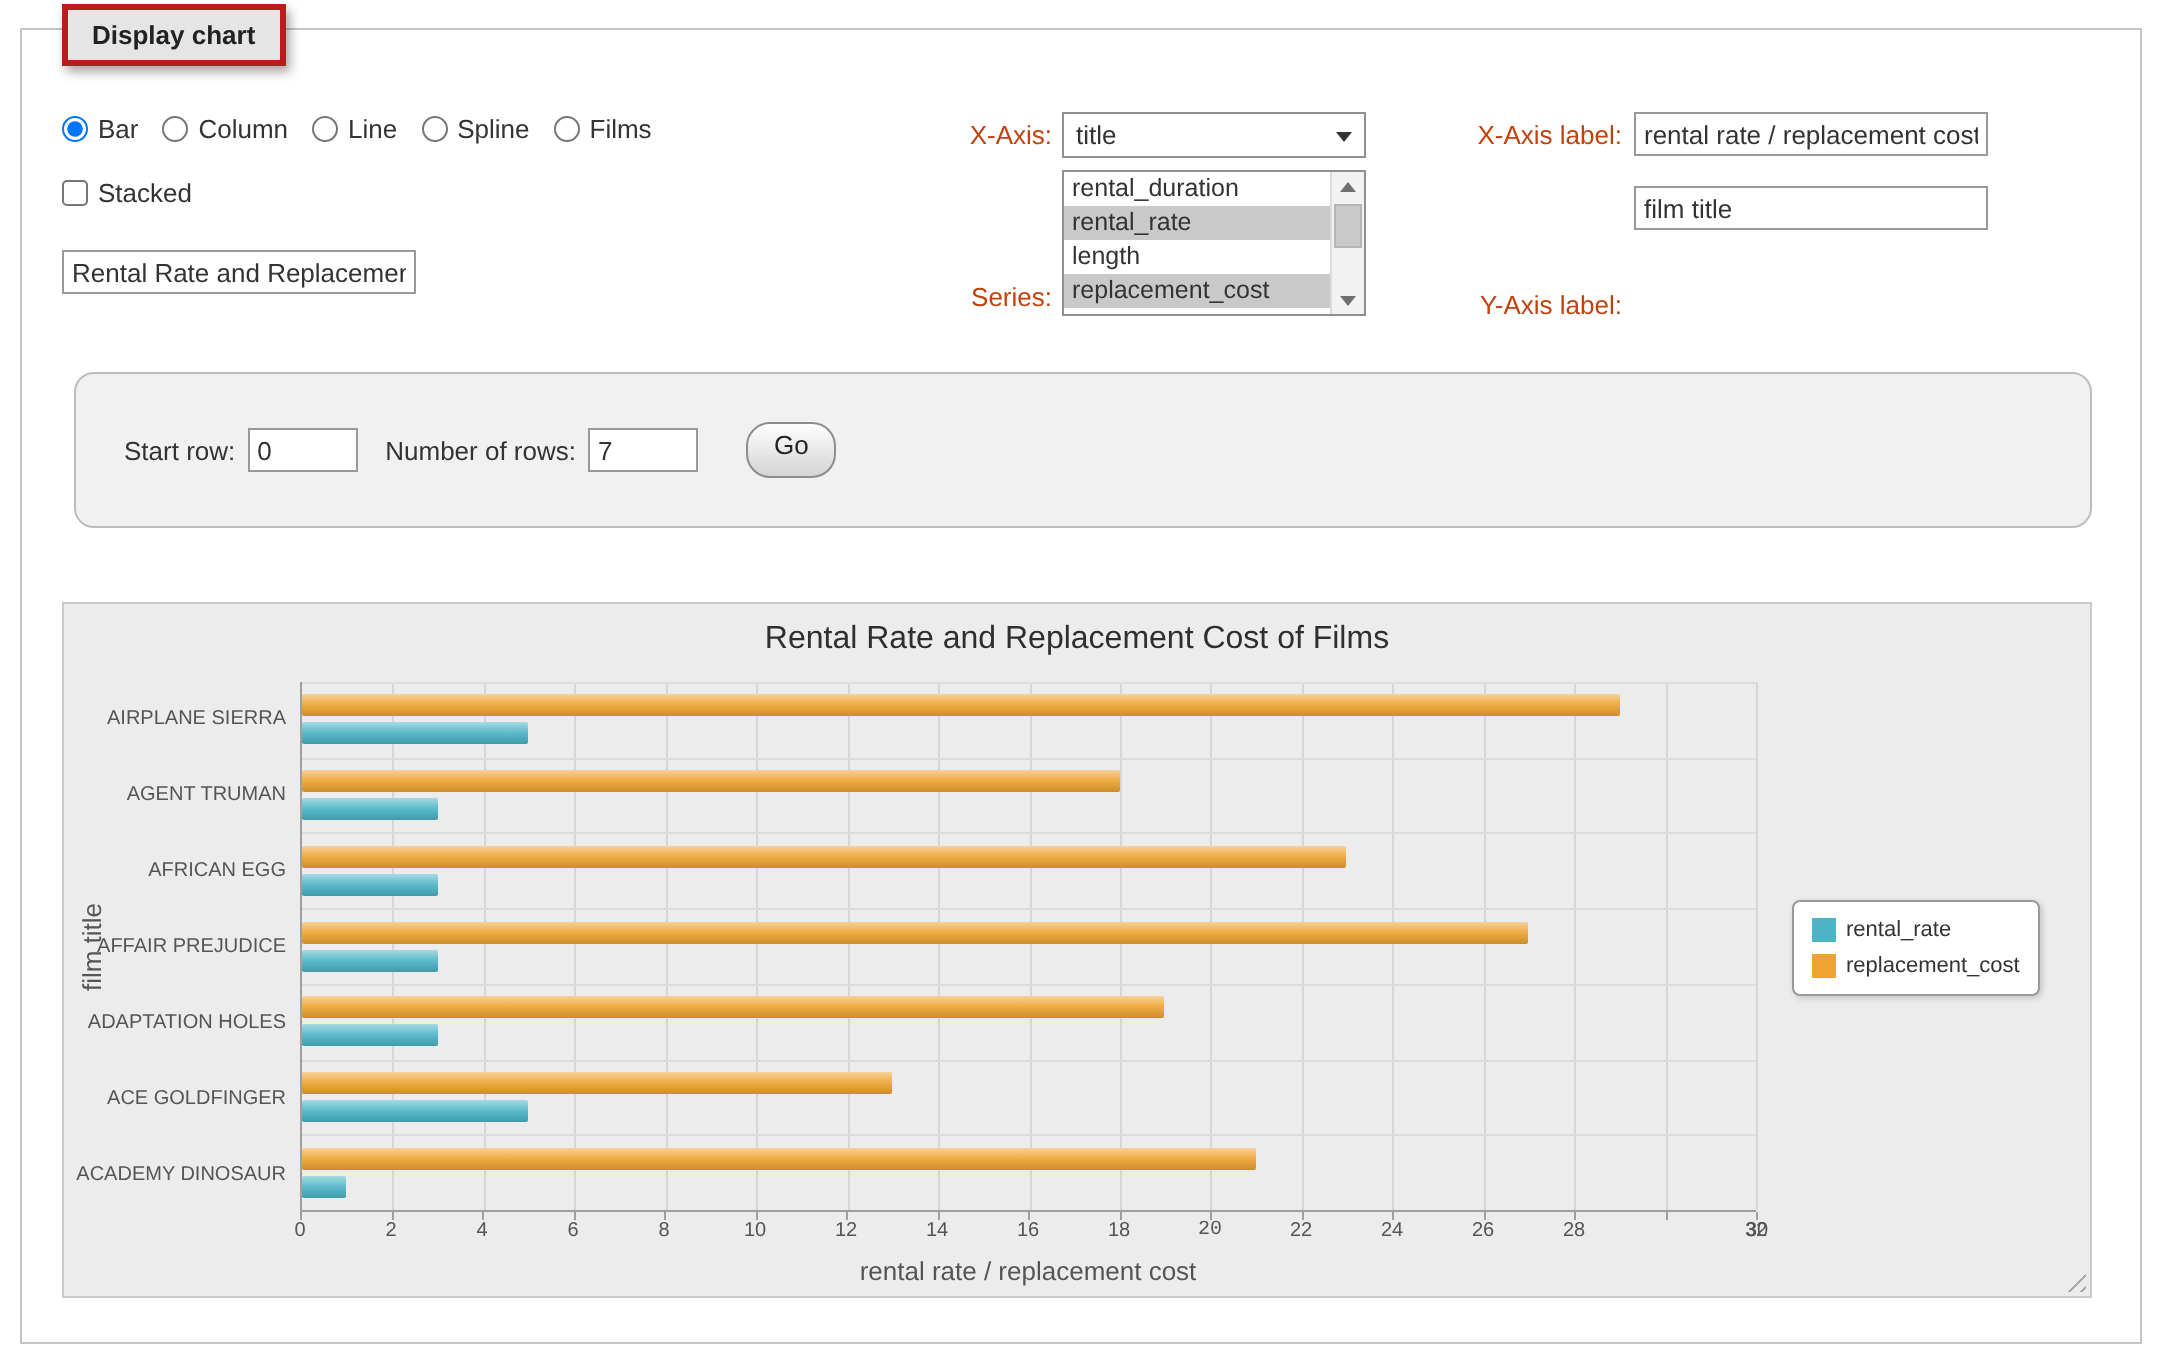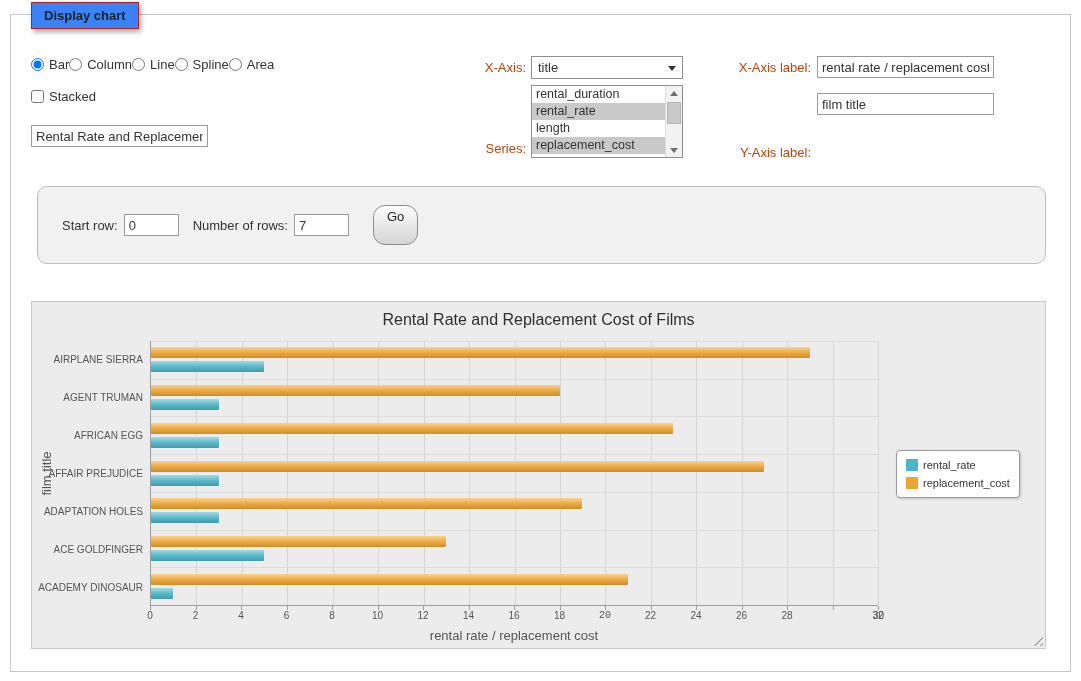--- a/index.html
+++ b/index.html
@@ -1,28 +1,28 @@
 <!DOCTYPE html>
 <html><head>
 <meta charset="utf-8">
 <style>
   * { box-sizing: border-box; }
   html,body { margin:0; padding:0; background:#fff; }
   body { font-family:"Liberation Sans", sans-serif; color:#333; }
   .stage { position:relative; width:1081px; height:681px; background:#fff; overflow:hidden; }
 
   .frame { position:absolute; left:10px; right:10px; top:14px; bottom:9px; border:1px solid #c5c5c5; background:#fff; }
-  .legend-box { position:absolute; left:20px; top:-13px; background:#3b82f6; border:1px solid #b91c1c;
+  .legend-box { position:absolute; left:20px; top:-13px; background:#e5e5e5; border:3px solid #b91c1c;
     padding:5px 12px; font-size:13px; font-weight:bold; color:#222;
     box-shadow:2px 3px 5px rgba(0,0,0,0.35); }
 
   .lbl { font-size:13px; color:#333; }
   .lbl-right { position:absolute; width:100px; text-align:right; font-size:13px; color:#c2410c; }
 
-  .radio-row { position:absolute; left:20px; top:42px; display:flex; align-items:center; font-size:13px; }
+  .radio-row { position:absolute; left:20px; top:42px; display:flex; gap:12px; align-items:center; font-size:13px; }
   .radio-item { display:flex; align-items:center; gap:3px; cursor:default; }
   .radio-item input { margin:0 2px 0 0; }
 
   .stacked-row { position:absolute; left:20px; top:74px; display:flex; align-items:center; gap:5px; font-size:13px; }
   .stacked-row input { margin:0; }
 
   input[type=text] { border:1px solid #999; height:22px; padding:2px 4px; font-size:13px; color:#333;
     font-family:"Liberation Sans", sans-serif; background:#fff; }
 
   .title-input { position:absolute; left:20px; top:110px; width:177px; }
@@ -51,21 +51,21 @@
   .series-lbl { left:415px; top:126px; }
   .xlabel-lbl { left:695px; top:45px; width:105px; }
   .ylabel-lbl { left:695px; top:82px; width:105px;margin-top:48px; }
   .xlabel-input { position:absolute; left:806px; top:41px; width:177px; }
   .ylabel-input { position:absolute; left:806px; top:78px; width:177px; }
 
   .rows-panel { position:absolute; left:26px; right:24px; top:171px; height:78px; border:1px solid #bdbdbd;
     border-radius:10px; background:#f1f1f1; display:flex; align-items:center; padding-left:24px; }
   .rows-panel .lbl { margin-right:6px; }
   .rows-panel input[type=text] { width:55px; margin-right:14px; }
-  .go-btn { margin-left:10px; padding:3px 13px 20px 13px; font-size:13px; color:#222;
+  .go-btn { margin-left:10px; padding:3px 13px 8px 13px; font-size:13px; color:#222;
     border:1px solid #8d8d8d; border-radius:12px; background:linear-gradient(#fefefe,#d4d4d4);
     font-family:"Liberation Sans", sans-serif; cursor:default; }
 
   .chart-panel { position:absolute; left:20px; right:24px; top:286px; height:348px;
     background:#ececec; border:1px solid #c9c9c9; }
   .chart-title { text-align:center; margin-top:9px; font-size:16px; color:#2f2f2f; }
   .chart-body { display:flex; margin-top:12px; height:265px; }
   .y-axis-label { width:28px; height:100%; display:flex; align-items:center; justify-content:center; }
   .y-axis-label span { transform:rotate(-90deg); white-space:nowrap; font-size:13px; color:#555; }
   .cat-labels { width:90px; height:100%; display:flex; flex-direction:column; }
@@ -111,21 +111,21 @@
         <label class="radio-item">
           <input type="radio" name="ctype" style="">
           <span>Line</span>
         </label>
         <label class="radio-item">
           <input type="radio" name="ctype" style="">
           <span>Spline</span>
         </label>
         <label class="radio-item">
           <input type="radio" name="ctype" style="">
-          <span>Area</span>
+          <span>Films</span>
         </label>
       </div>
 
     <div class="stacked-row">
       <input type="checkbox" id="stackedCb" style="">
       <span>Stacked</span>
     </div>
 
     <input type="text" class="title-input" value="Rental Rate and Replacement Cost of Films" style="">
 

